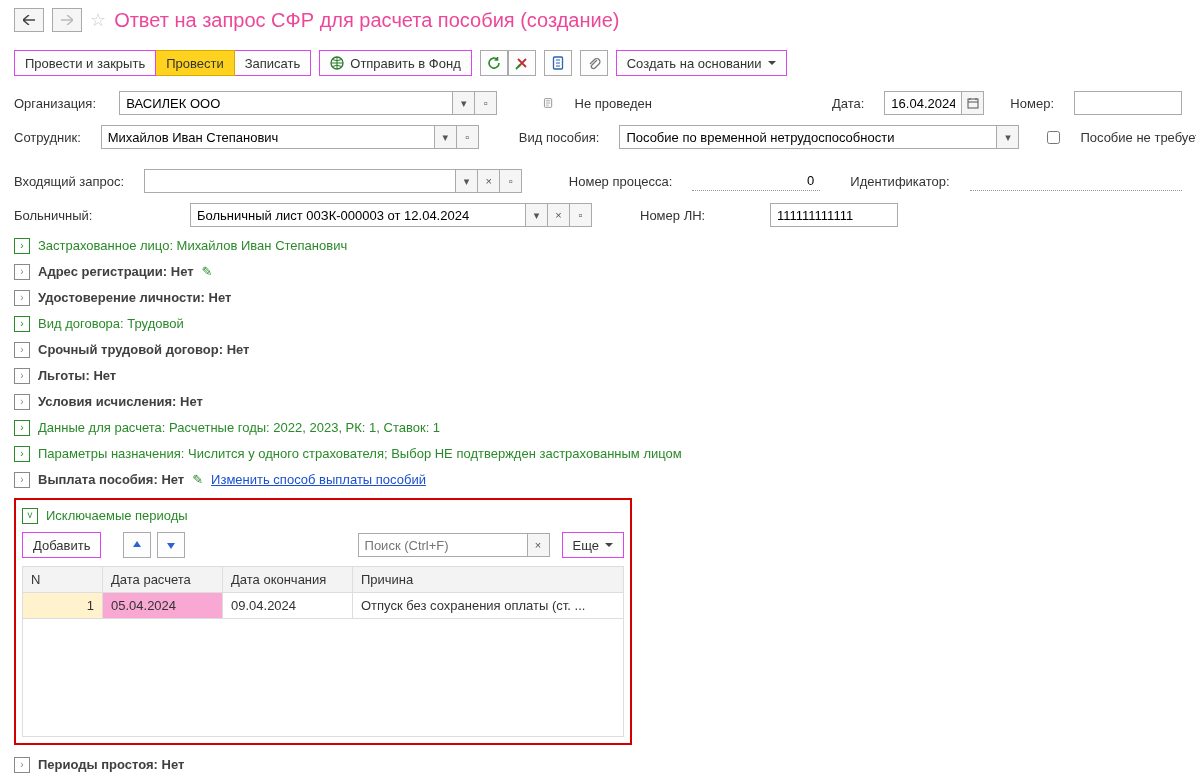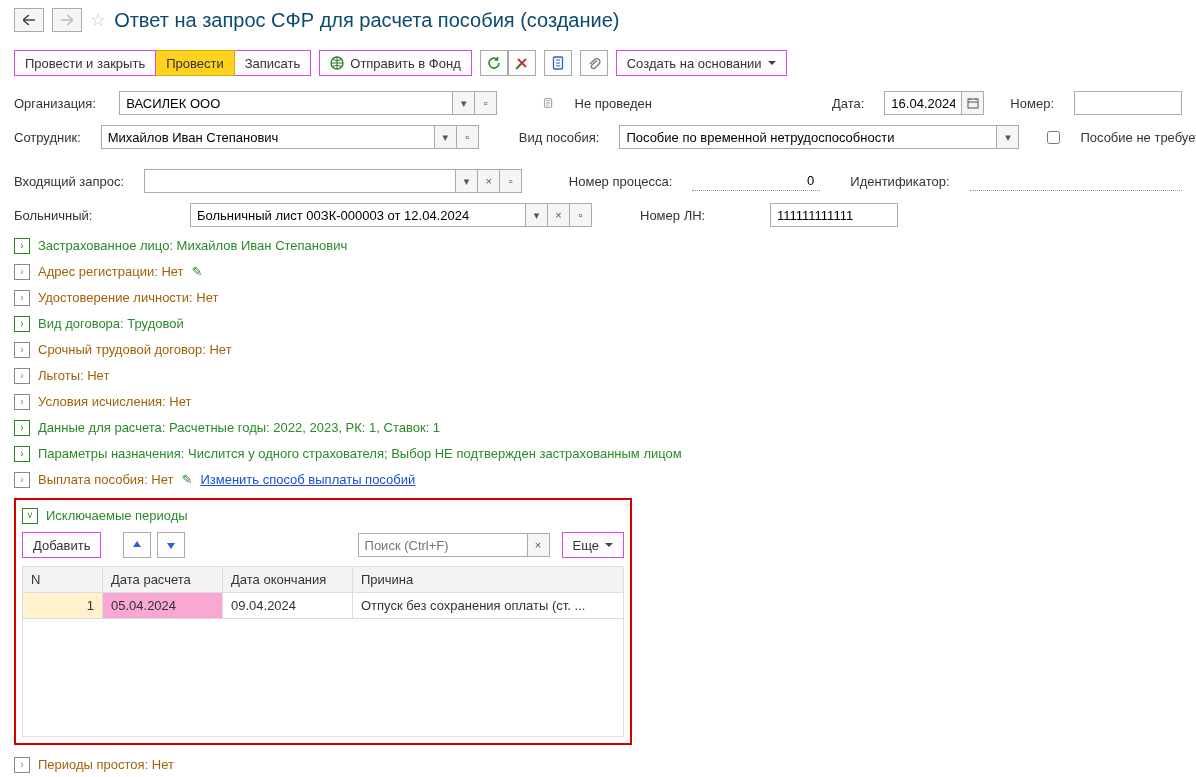--- a/index.html
+++ b/index.html
@@ -12,21 +12,21 @@
     padding: 8px 14px;
   }
   .header-row { display:flex; align-items:center; gap:8px; margin-bottom:18px;}
   .nav-btn {
     width:30px; height:24px; border:1px solid #aaa; background:#f5f5f5;
     display:flex; align-items:center; justify-content:center; cursor:pointer;
     color:#555;
   }
   .nav-btn.disabled { color:#bbb; }
   .star-icon { color:#ccc; font-size:18px; }
-  .page-title { font-size:20px; color:#0c4a6e; }
+  .page-title { font-size:20px; color:#ec4899; }
   .toolbar { display:flex; align-items:center; gap:8px; margin-bottom:14px; flex-wrap:wrap;}
   .btn {
     height:26px; padding:0 10px; border:1px solid #d946ef; background:#fdfdfd;
     display:flex; align-items:center; cursor:pointer; font-size:13px;
   }
   .btn-yellow { background:#ffd21f; border-color:#d4ab00; }
   .btn-group { display:flex; }
   .btn-group .btn:not(:first-child){ border-left:none; }
   .icon-btn {
     width:28px; height:26px; border:1px solid #aaa; background:#fdfdfd;
@@ -49,21 +49,21 @@
     border:none; border-bottom:1px dotted #999; padding:0 6px; height:20px; font-size:13px;
     background:transparent;
   }
   .collapse-line { display:flex; align-items:center; gap:8px; margin:6px 0; font-size:13px; line-height:20px;}
   .collapse-btn {
     width:16px; height:16px; border:1px solid #2a8a2a; color:#2a8a2a; display:flex;
     align-items:center; justify-content:center; font-size:10px; cursor:pointer; background:#fff;
   }
   .collapse-btn.none { border-color:#888; color:#888;}
   .collapse-text.green { color:#2a8a2a; }
-  .collapse-text.gray { color:#a16207; }
+  .collapse-text.gray { color:#404040;font-weight:bold; }
   .pencil { color:#2a8a2a; cursor:pointer; font-size:13px;}
   .link { color:#1a4fd1; text-decoration:underline; cursor:pointer;}
   .red-box {
     border:2px solid #d40000; padding:6px; margin-top:8px; width:618px;
   }
   .table-toolbar { display:flex; align-items:center; gap:6px; margin-bottom:8px;}
   .table {
     border:1px solid #ccc; border-collapse:collapse; width:100%; font-size:13px;
     background:#fff;
   }

